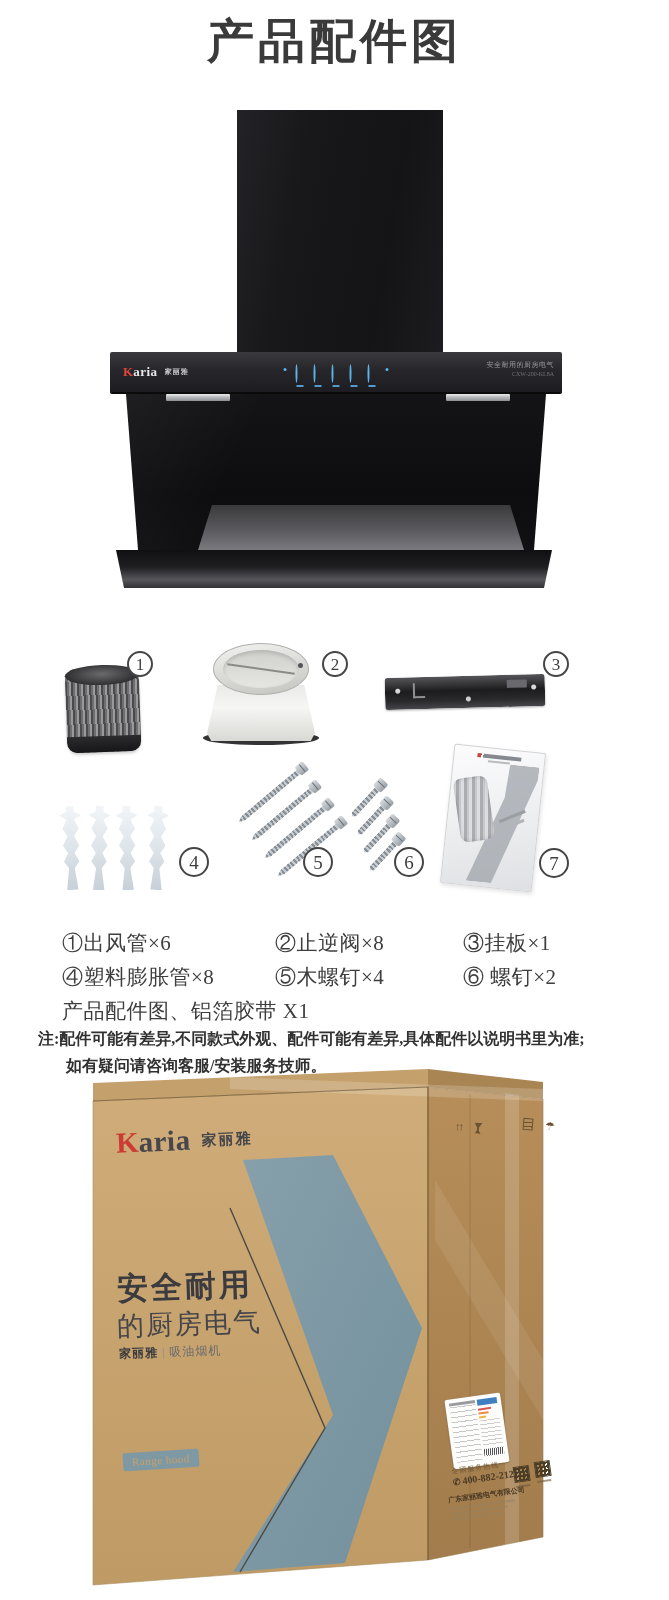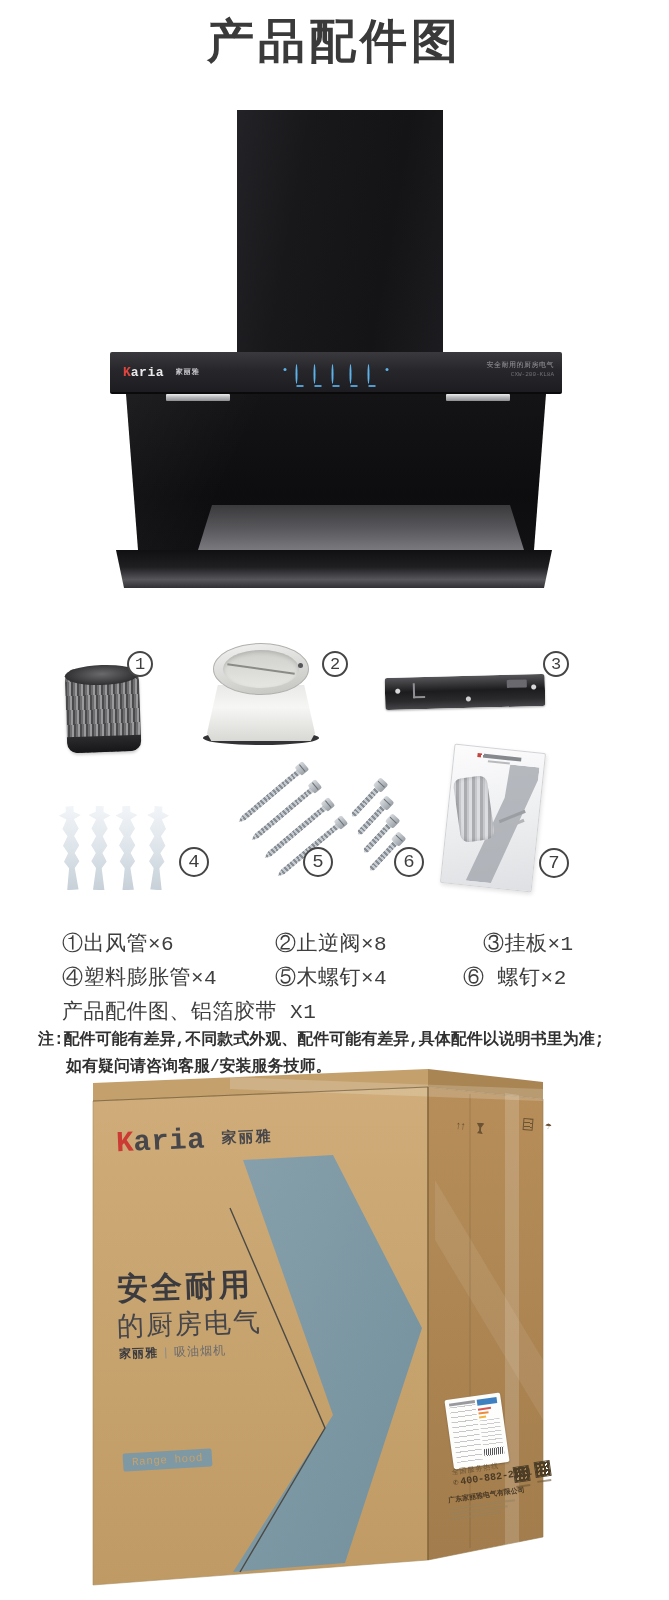--- a/index.html
+++ b/index.html
@@ -1,17 +1,17 @@
 <!DOCTYPE html>
 <html><head>
 <meta charset="utf-8">
 <style>
   html,body{margin:0;padding:0;background:#fff;}
   #page{position:relative;width:669px;height:1600px;background:#fff;overflow:hidden;
-        font-family:Liberation Mono, monospace;}
+        font-family:Liberation Serif, serif;}
   .abs{position:absolute;}
 
   
   .page-title{left:0;right:0;top:10px;text-align:center;font-size:47px;font-weight:900;
               color:#3a3a3a;letter-spacing:4px;}
 
   
   .chimney{left:237px;top:110px;width:206px;height:244px;
            background:linear-gradient(100deg,#232327 0%,#18181b 30%,#141416 70%,#1c1c20 100%);}
   .hood-strip{left:110px;top:352px;width:452px;height:42px;border-radius:2px;z-index:4;
@@ -272,22 +272,22 @@
     <span class="foil"></span>
     <span class="bag-logo"></span>
     <span class="bag-text1"></span>
     <span class="bag-text2"></span>
   </div>
   <div class="abs badge-circle lg" style="left:539px;top:848px;">7</div>
 
   <div>
     <span class="list-item" style="left:62px;top:929px;">①出风管×6</span>
     <span class="list-item" style="left:275px;top:929px;">②止逆阀×8</span>
-    <span class="list-item" style="left:463px;top:929px;margin-left:20px;">③挂板×1</span>
-    <span class="list-item" style="left:62px;top:963px;">④塑料膨胀管×4</span>
+    <span class="list-item" style="left:463px;top:929px;">③挂板×1</span>
+    <span class="list-item" style="left:62px;top:963px;">④塑料膨胀管×8</span>
     <span class="list-item" style="left:275px;top:963px;">⑤木螺钉×4</span>
     <span class="list-item" style="left:463px;top:963px;">⑥ 螺钉×2</span>
     <span class="list-item" style="left:62px;top:997px;">产品配件图、铝箔胶带 X1</span>
   </div>
 
   <div>
     <span class="note-line" style="left:38px;top:1029px;">注:配件可能有差异,不同款式外观、配件可能有差异,具体配件以说明书里为准;</span>
     <span class="note-line" style="left:66px;top:1056px;">如有疑问请咨询客服/安装服务技师。</span>
   </div>
 

